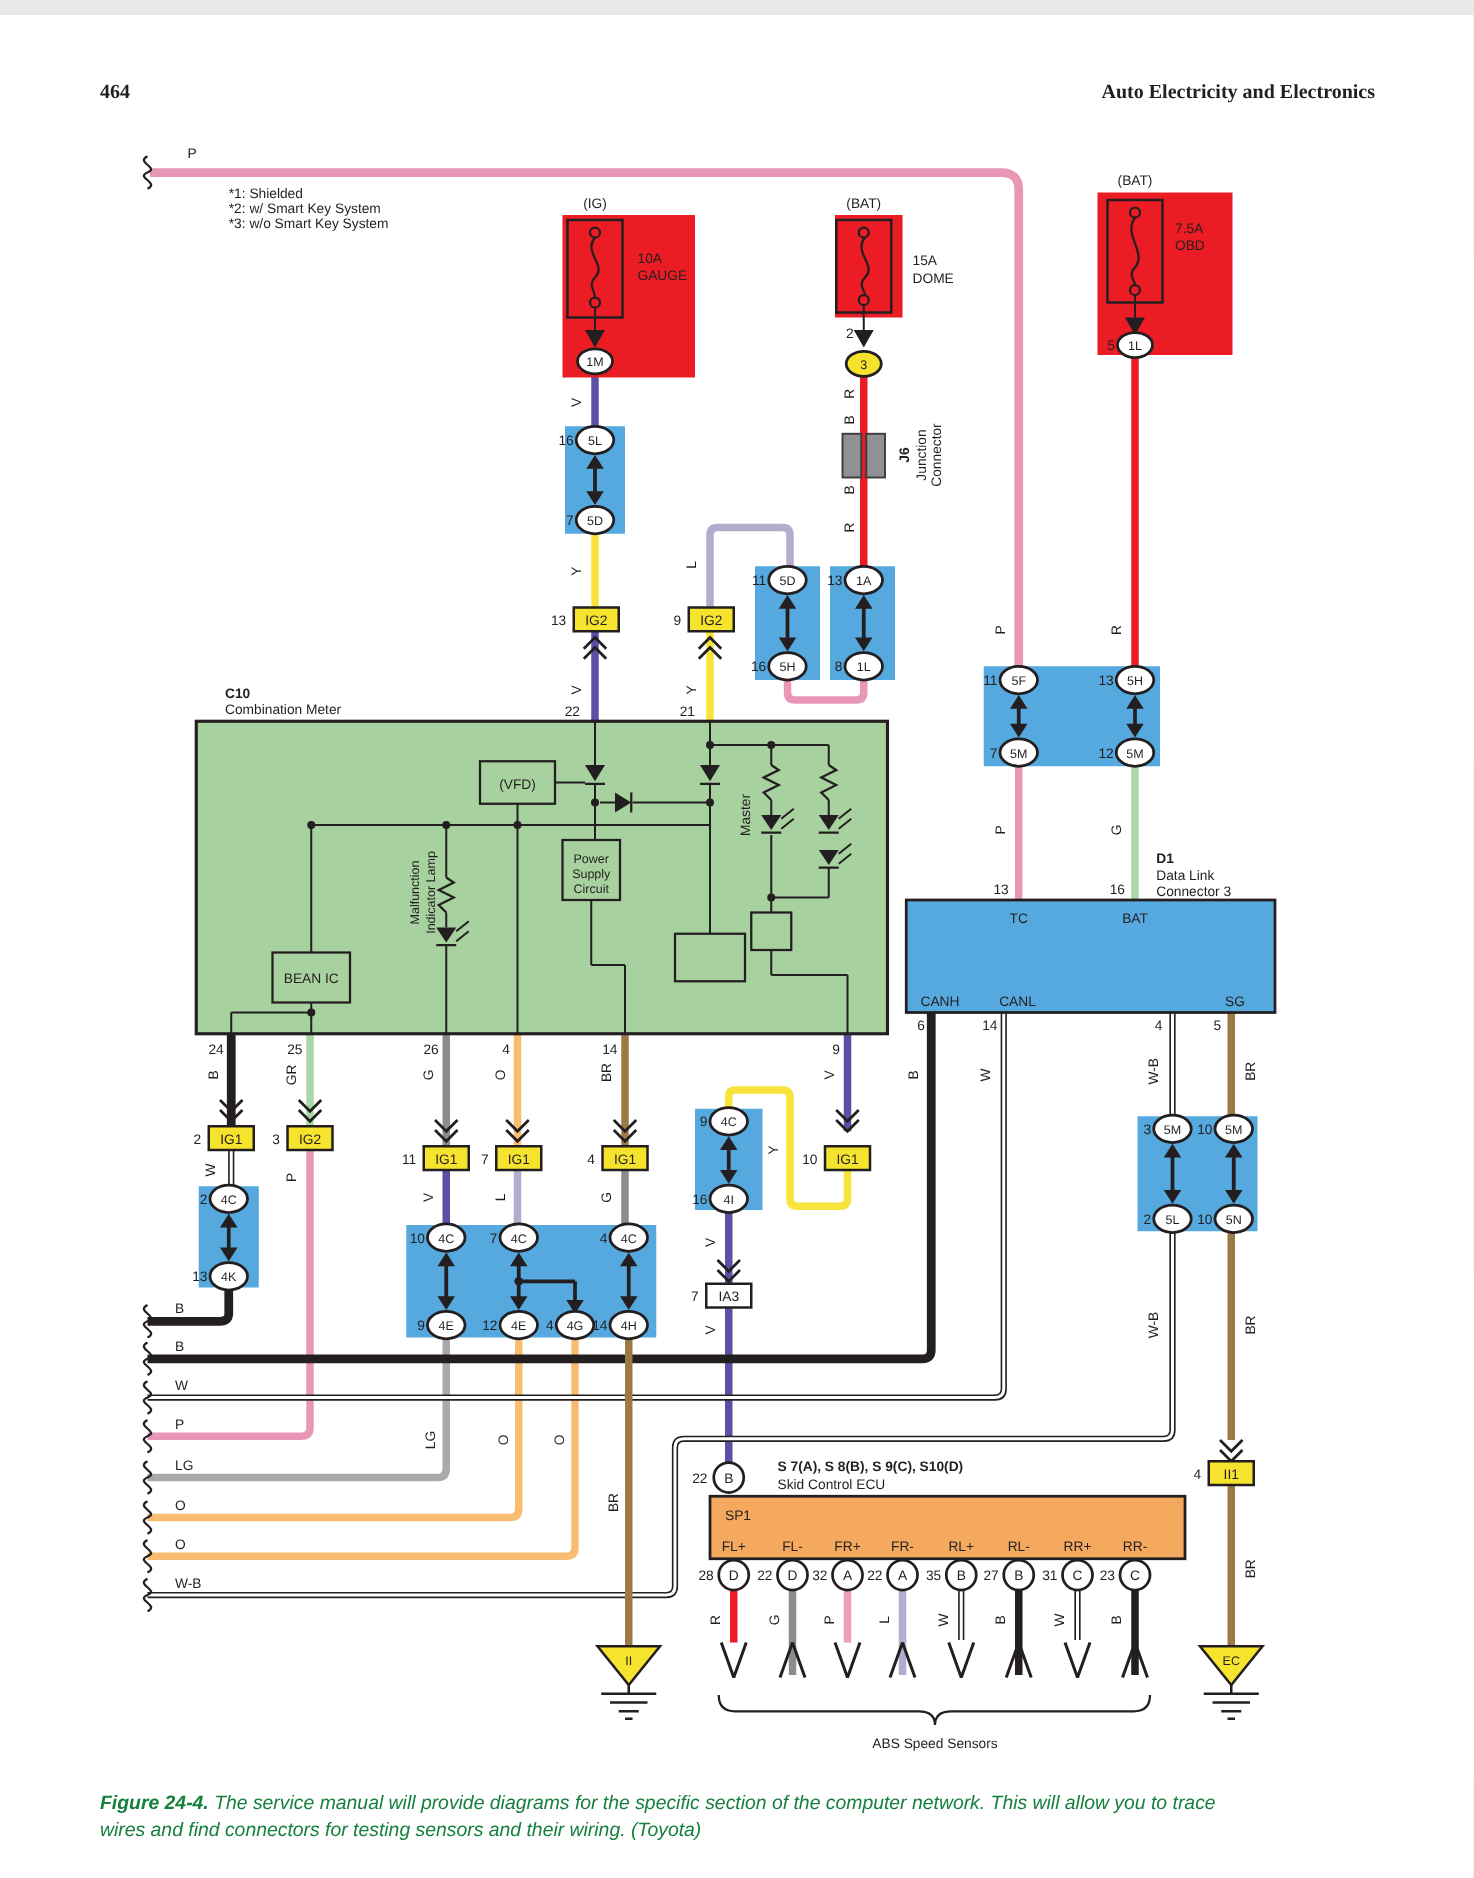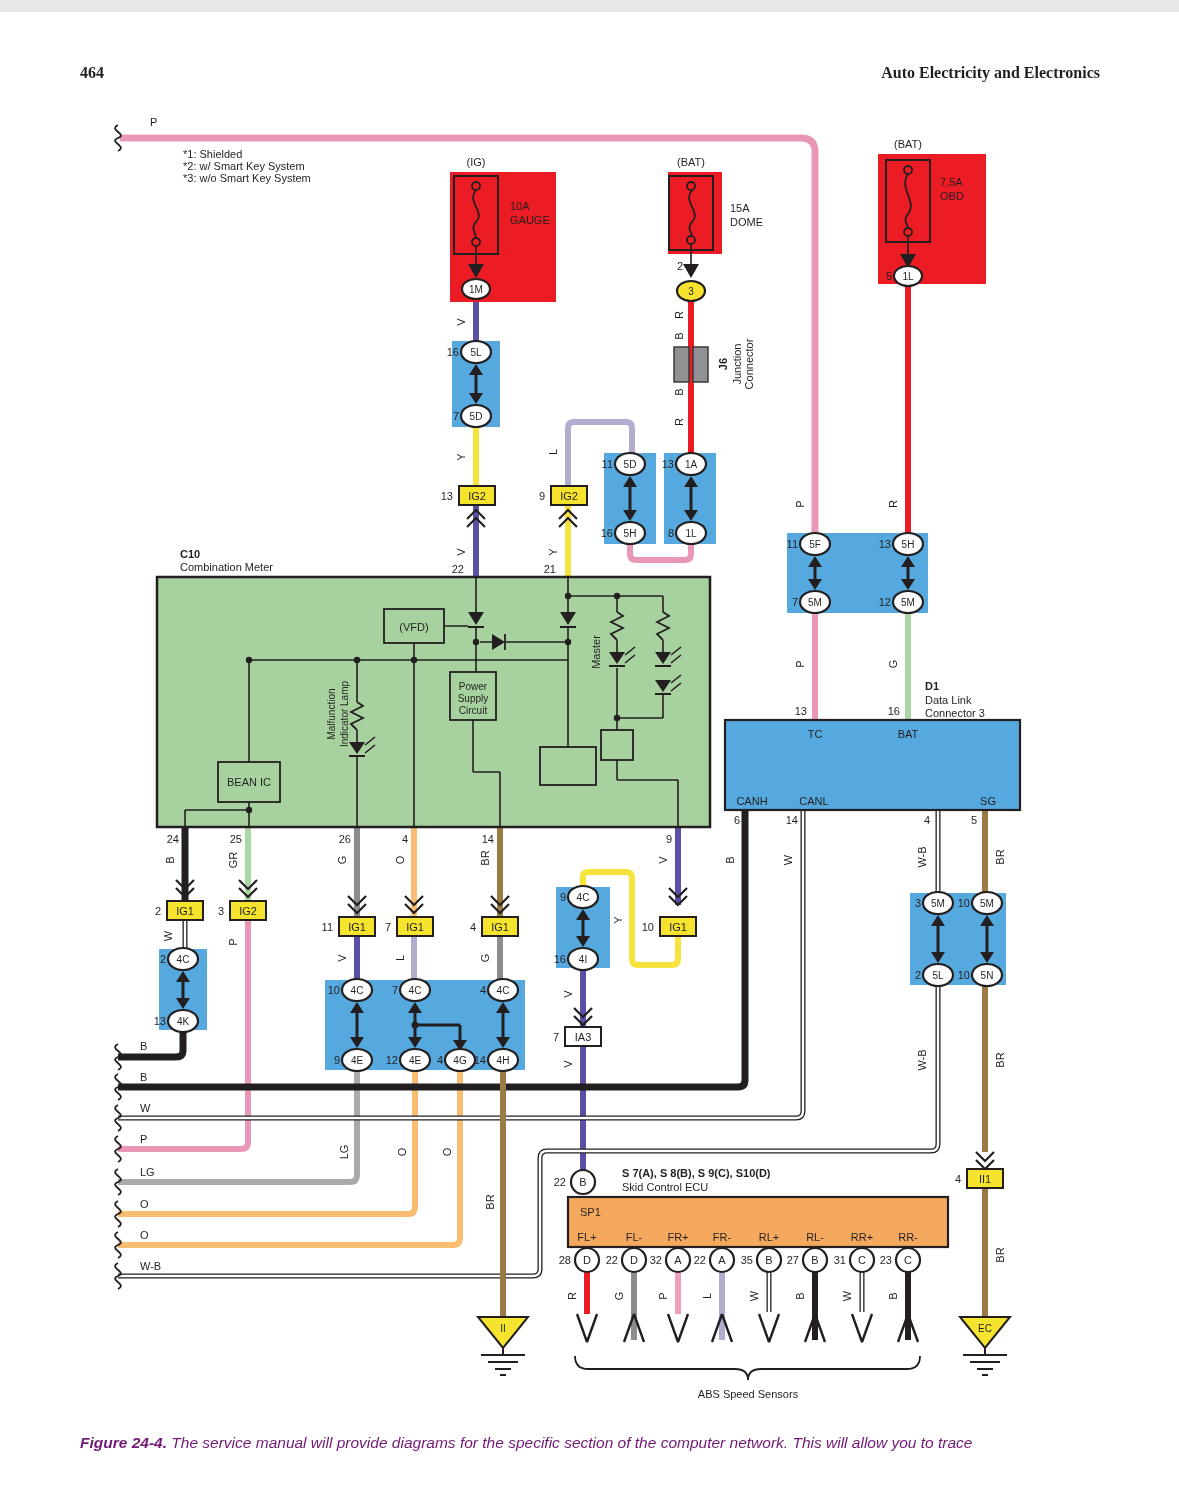--- a/index.html
+++ b/index.html
@@ -13,21 +13,21 @@
   .hdr{font-size:16px;font-weight:bold;font-family:"Liberation Serif",serif}
   .cn{fill:#ffffff;stroke:#231f20;stroke-width:2.2}
   .cny{fill:#f5e32e;stroke:#231f20;stroke-width:2.2}
   .igbox{fill:#f5e32e;stroke:#231f20;stroke-width:2}
   .whbox{fill:#ffffff;stroke:#231f20;stroke-width:2}
   .blue{fill:#56a9de}
   .thin{stroke:#231f20;stroke-width:1.6;fill:none}
   .sym{stroke:#231f20;stroke-width:1.8;fill:none}
   .fb{fill:#231f20}
   .w{fill:none}
-  .cap{position:absolute;left:80px;top:1404px;width:1020px;font-family:"Liberation Sans",sans-serif;font-size:15.5px;font-style:italic;color:#701a75;line-height:1.45}
+  .cap{position:absolute;left:80px;top:1404px;width:1020px;font-family:"Liberation Sans",sans-serif;font-size:15.5px;font-style:italic;color:#15803d;line-height:1.45}
   .cap .fig{font-weight:bold}
 </style>
 </head>
 <body>
 
 <div id="page">
 <svg width="1179" height="1502" viewBox="0 0 1179 1502">
 
   <g>
 
@@ -456,14 +456,14 @@
     <text class="m" x="748" y="1386">ABS Speed Sensors</text>
 
     <text class="m s10" x="503" y="1320">II</text>
     <text class="m s10" x="985" y="1320">EC</text>
     <text class="e" x="961" y="1171">4</text>
     <text class="m" x="985" y="1171">II1</text>
   </g>
 </svg>
 
 <p class="cap"><span class="fig">Figure 24-4.</span> <span>The service manual will provide diagrams for the specific section of the computer network. This will allow you to trace</span><br>
-</p>
+<span>wires and find connectors for testing sensors and their wiring. (Toyota)</span></p>
 </div>
 
 </body></html>

